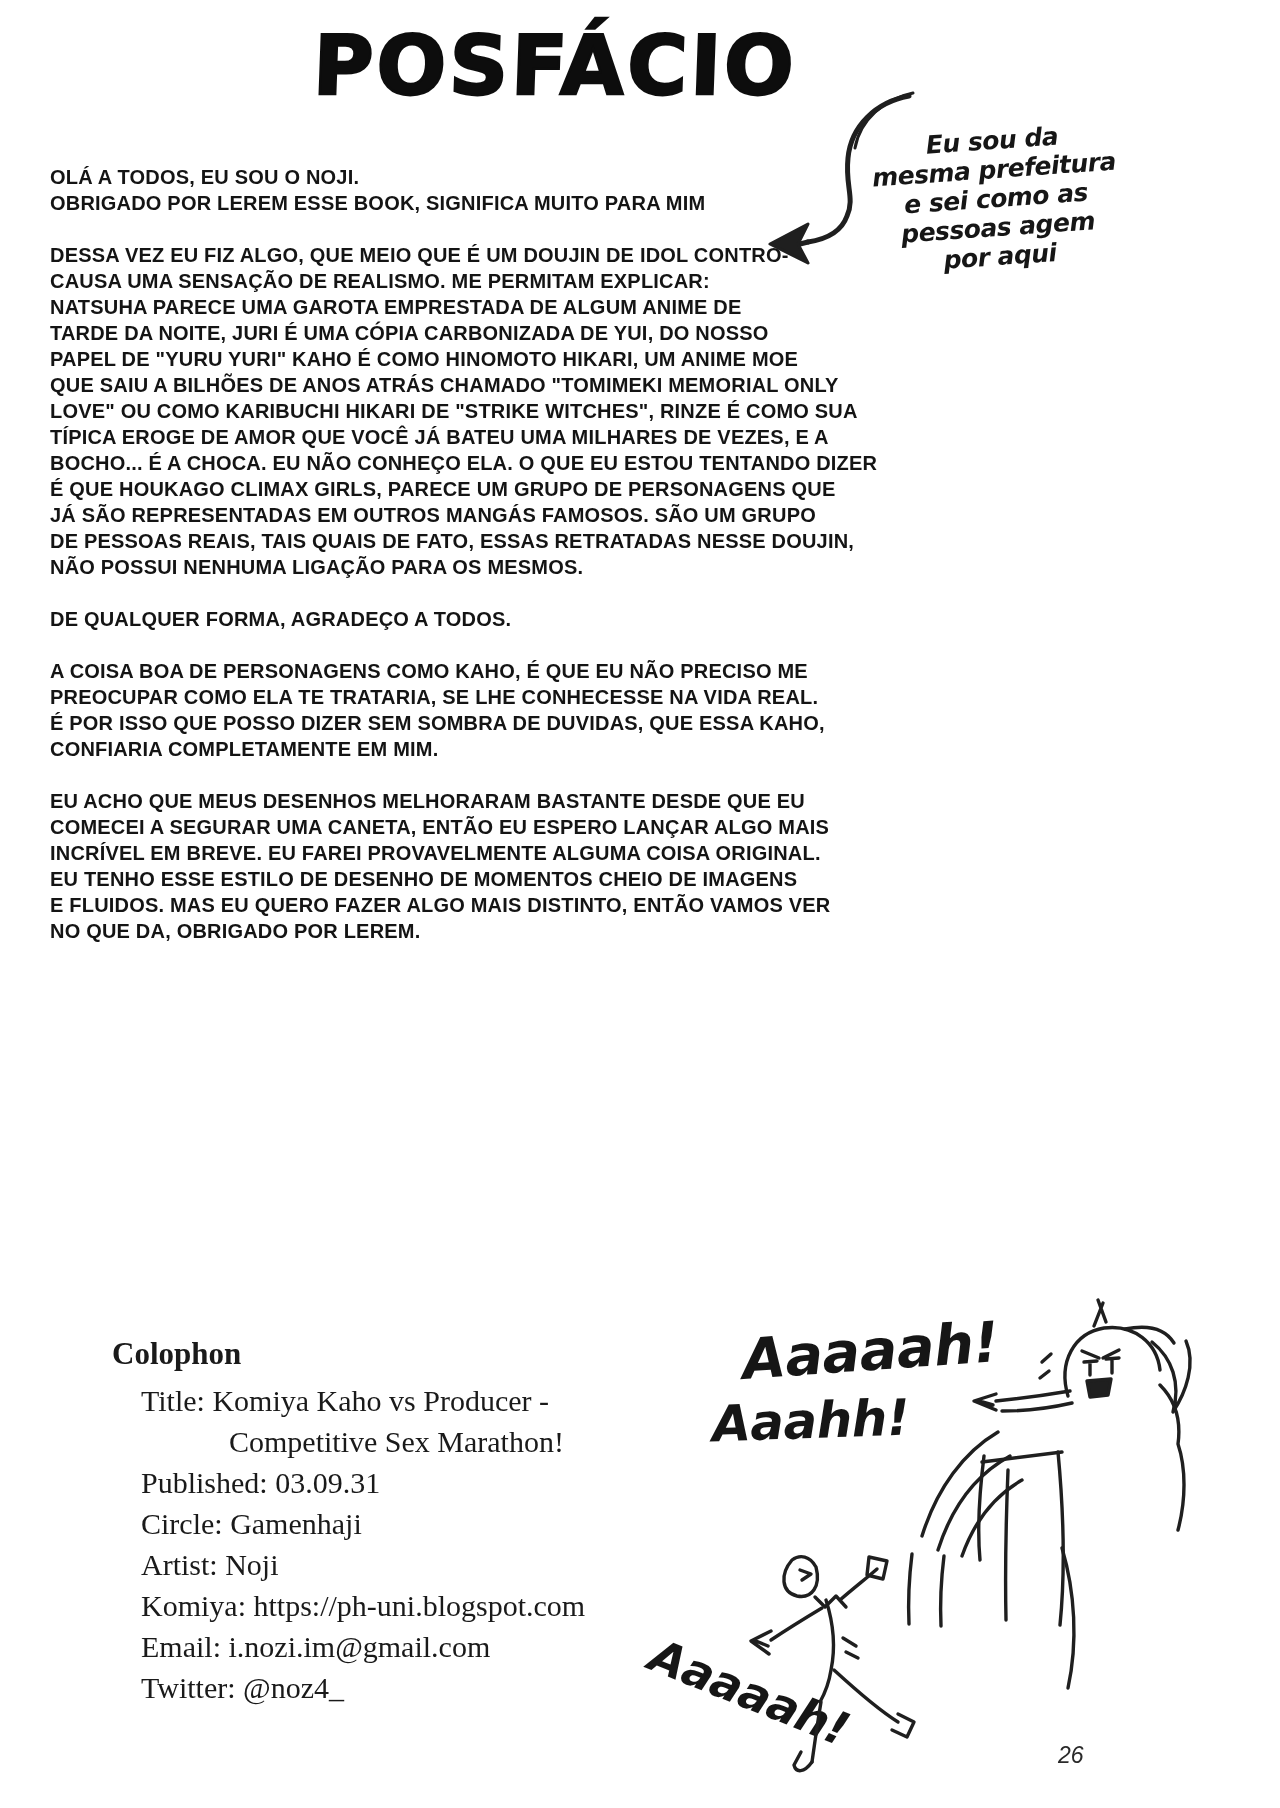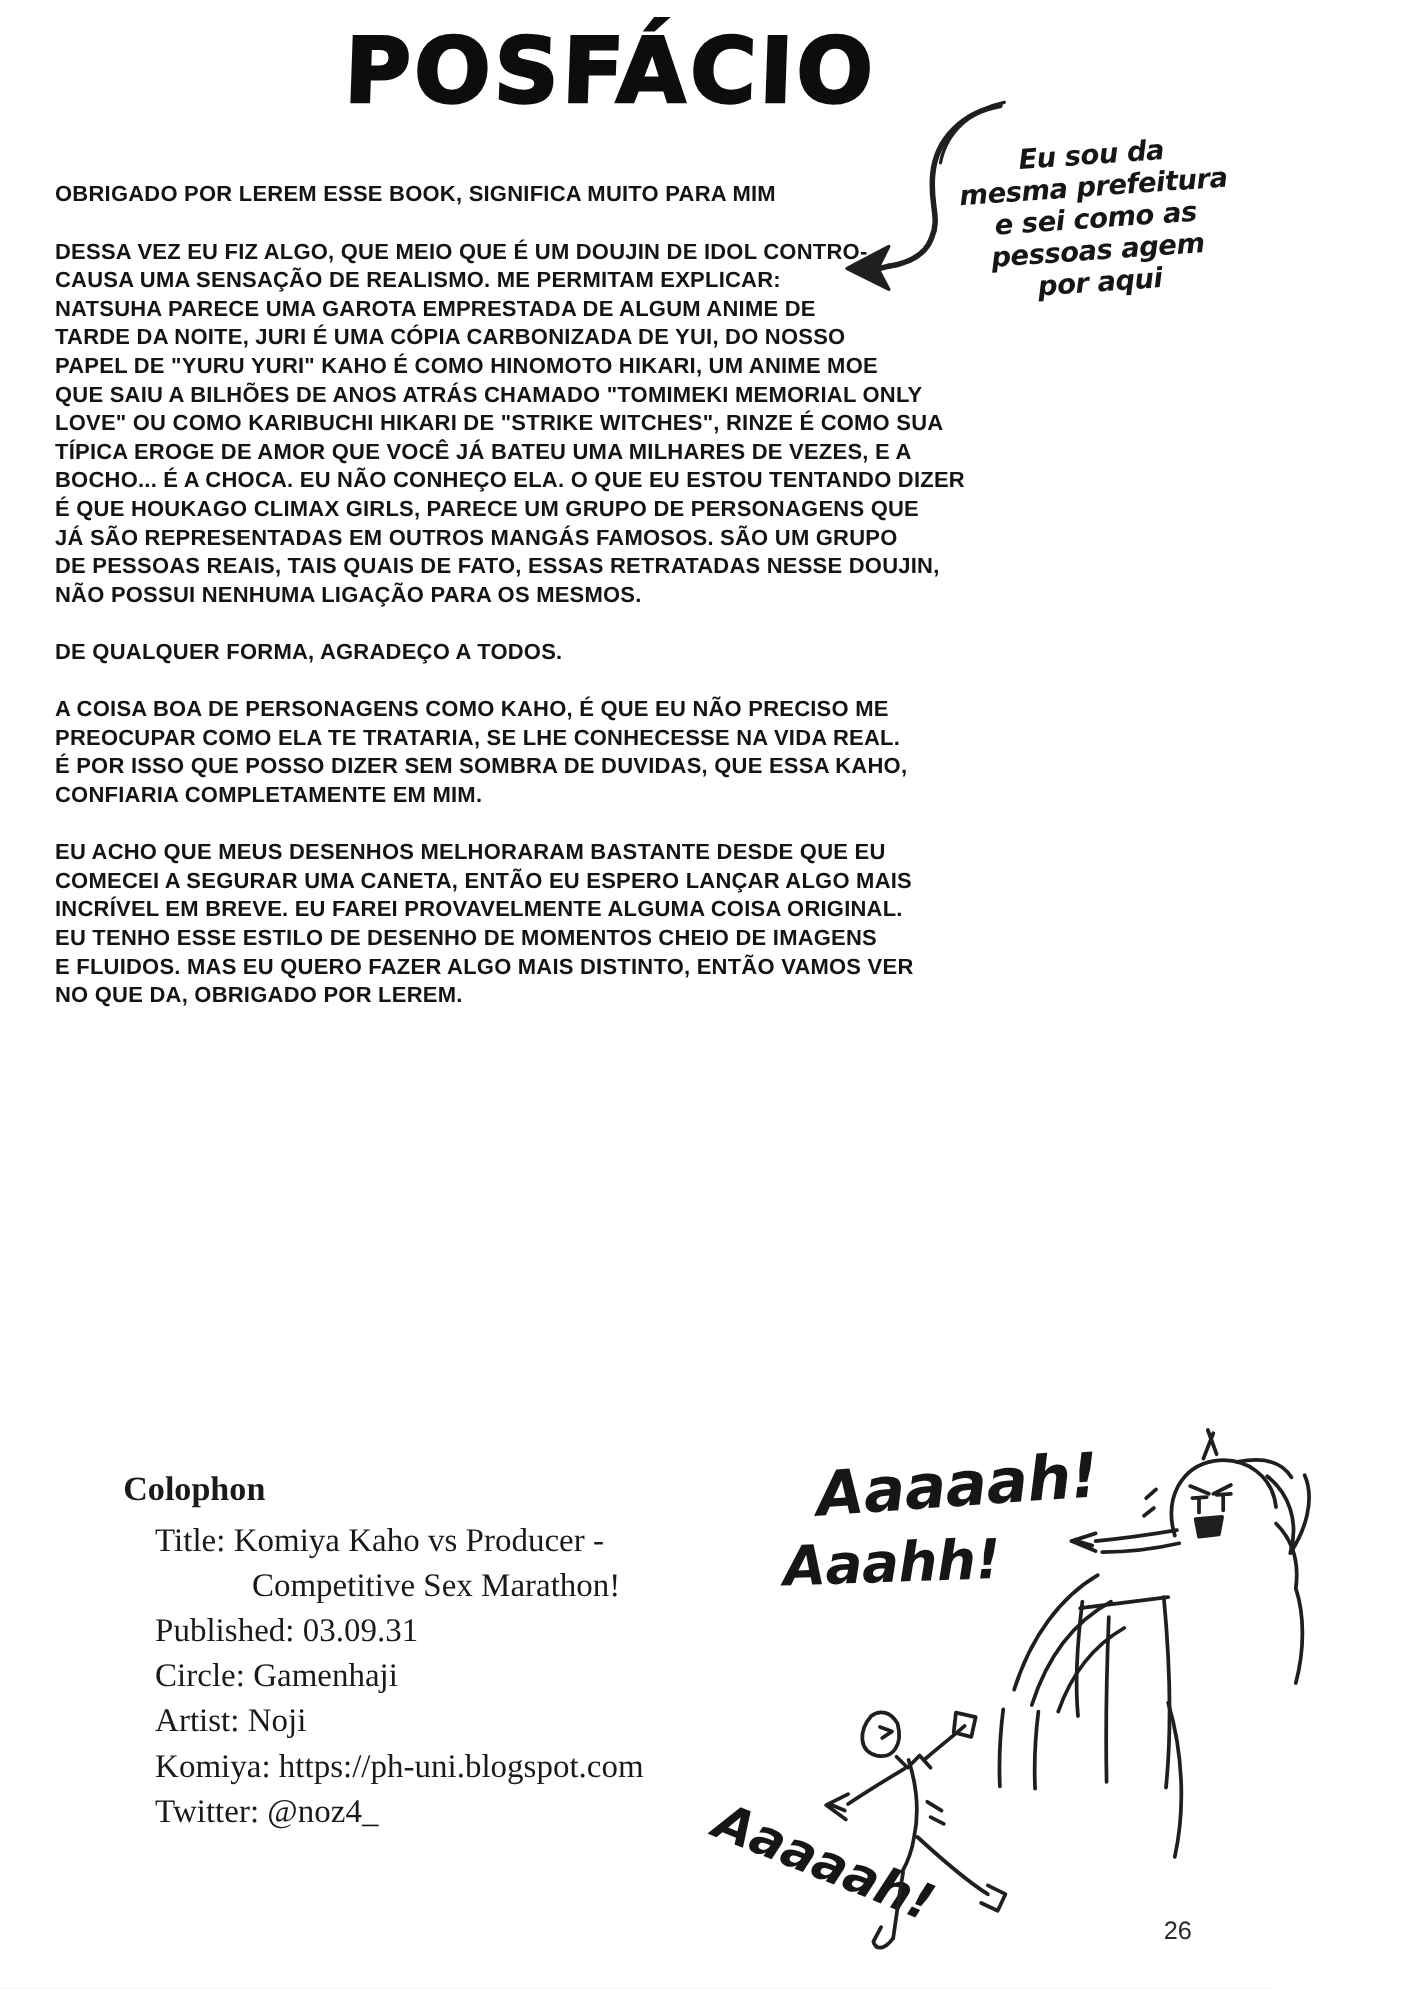--- a/index.html
+++ b/index.html
@@ -37,40 +37,42 @@
   .scream-3{left:662px;top:1628px;font-size:46px;transform:rotate(22deg);transform-origin:left top;}
   
   .colophon{position:absolute;left:112px;top:1336px;width:560px;
     font-family:"Liberation Serif","DejaVu Serif",serif;color:#1a1a1a;}
   .colophon-heading{font-weight:700;font-size:31px;width:470px;margin-bottom:8px;}
   .colophon-lines .line{font-size:30px;line-height:41px;white-space:nowrap;margin-left:29px;}
   .colophon-lines .line:nth-child(2){padding-left:88px;}
   .page-number{
     position:absolute;left:1058px;top:1742px;font-size:23px;color:#2a2a2a;
     font-family:"Liberation Sans",sans-serif;
+    font-style:italic;
   }
   .sketch-layer{position:absolute;left:0;top:0;pointer-events:none;}
 </style>
 </head>
 <body>
 
 <div class="page">
 
   <div class="title">POSFÁCIO</div>
 
   <div class="margin-note hand">
       <div class="line">Eu sou da</div>
       <div class="line">mesma prefeitura</div>
       <div class="line">e sei como as</div>
       <div class="line">pessoas agem</div>
       <div class="line">por aqui</div>
     </div>
 
   <div class="body-text">
     <div class="para">
+        <div class="line">OLÁ A TODOS, EU SOU O NOJI.</div>
         <div class="line">OBRIGADO POR LEREM ESSE BOOK, SIGNIFICA MUITO PARA MIM</div>
       </div>
     <div class="para">
         <div class="line">DESSA VEZ EU FIZ ALGO, QUE MEIO QUE É UM DOUJIN DE IDOL CONTRO-</div>
         <div class="line">CAUSA UMA SENSAÇÃO DE REALISMO. ME PERMITAM EXPLICAR:</div>
         <div class="line">NATSUHA PARECE UMA GAROTA EMPRESTADA DE ALGUM ANIME DE</div>
         <div class="line">TARDE DA NOITE, JURI É UMA CÓPIA CARBONIZADA DE YUI, DO NOSSO</div>
         <div class="line">PAPEL DE "YURU YURI" KAHO É COMO HINOMOTO HIKARI, UM ANIME MOE</div>
         <div class="line">QUE SAIU A BILHÕES DE ANOS ATRÁS CHAMADO "TOMIMEKI MEMORIAL ONLY</div>
         <div class="line">LOVE" OU COMO KARIBUCHI HIKARI DE "STRIKE WITCHES", RINZE É COMO SUA</div>
@@ -102,20 +104,21 @@
 
   <div class="colophon">
     <div class="colophon-heading">Colophon</div>
     <div class="colophon-lines">
         <div class="line">Title: Komiya Kaho vs Producer -</div>
         <div class="line">Competitive Sex Marathon!</div>
         <div class="line">Published: 03.09.31</div>
         <div class="line">Circle: Gamenhaji</div>
         <div class="line">Artist: Noji</div>
         <div class="line">Komiya: https://ph-uni.blogspot.com</div>
+        <div class="line">Email: i.nozi.im@gmail.com</div>
         <div class="line">Twitter: @noz4_</div>
       </div>
   </div>
 
   <div class="scream scream-1 hand">Aaaaah!</div>
   <div class="scream scream-2 hand">Aaahh!</div>
   <div class="scream scream-3 hand">Aaaaah!</div>
 
   <div class="page-number">26</div>
 

